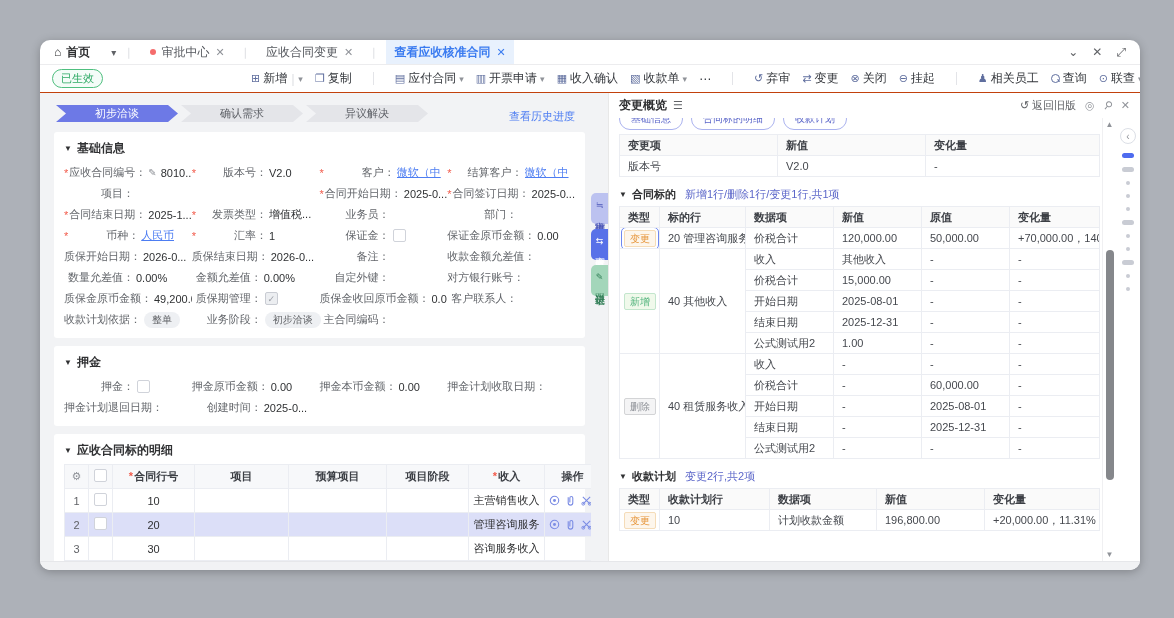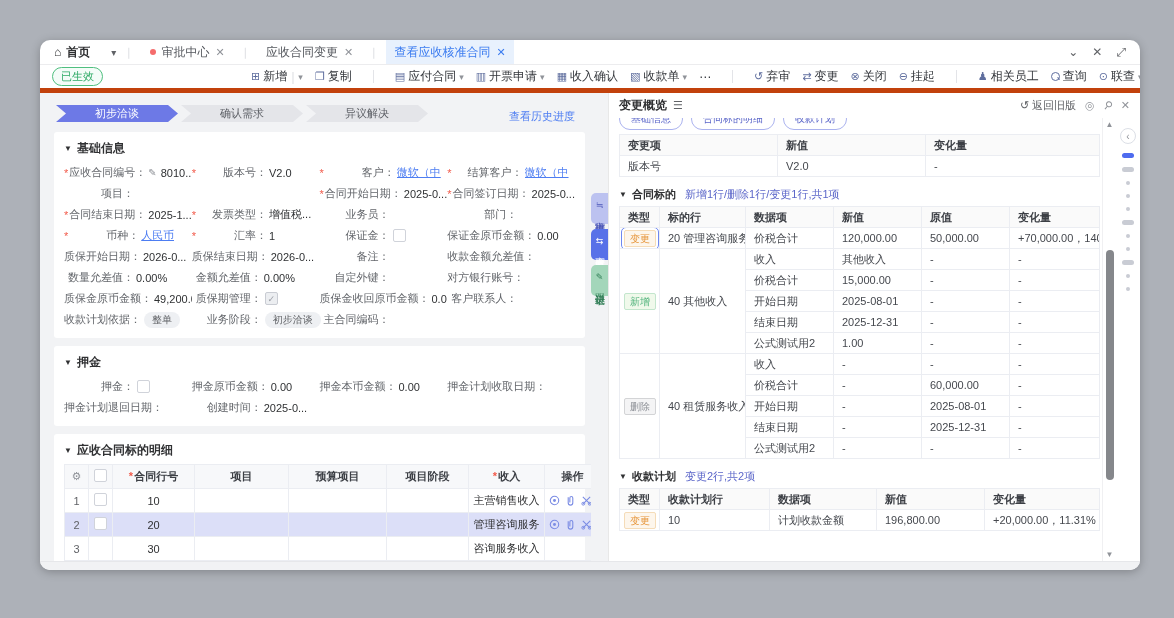--- a/index.html
+++ b/index.html
@@ -8,27 +8,27 @@
   .window { position:absolute; left:40px; top:40px; width:1100px; height:530px; background:#fff; border-radius:10px; overflow:hidden; box-shadow:0 2px 10px rgba(0,0,0,.25); display:flex; flex-direction:column; }
 
   
   .tabbar { height:25px; display:flex; align-items:center; padding:0 14px; font-size:12px; border-bottom:1px solid #ececee; flex:0 0 auto; }
   .home { display:flex; align-items:center; gap:5px; color:#303133; font-weight:bold; cursor:pointer; }
   .home .caret { font-weight:normal; color:#606266; margin-left:16px; font-size:10px; }
   .tb-sep { color:#dcdee2; margin:0 8px; font-size:11px; }
   .tab { display:flex; align-items:center; gap:6px; height:100%; padding:0 8px; color:#54575d; cursor:pointer; }
   .tab .x { color:#909399; font-size:11px; }
   .tab .dot { width:6px; height:6px; border-radius:50%; background:#f56c6c; }
-  .tab.active { background:#e8f1fd; color:#3a7bf0; }
+  .tab.active { background:#e8f1fd; color:#3a7bf0;font-weight:bold; }
   .tab.active .x { color:#3a7bf0; }
   .win-ctrl { margin-left:auto; display:flex; gap:14px; color:#606266; font-size:12px; }
   .win-ctrl span { cursor:pointer; }
 
   
-  .toolbar { height:28px; display:flex; align-items:center; padding:0 12px; font-size:12px; border-bottom:5px solid #c2410c; flex:0 0 auto; white-space:nowrap; }
+  .toolbar { height:28px; display:flex; align-items:center; padding:0 12px; font-size:12px; border-bottom:1px solid #c2410c; flex:0 0 auto; white-space:nowrap; }
   .status-pill { border:1px solid #4fbf7f; color:#2faa66; background:#f4fcf8; border-radius:10px; padding:1px 8px; font-size:11px; }
   .tgroup { display:flex; align-items:center; gap:12px; }
   .tgroup.first { margin-left:148px; }
   .tbtn { display:inline-flex; align-items:center; gap:3px; color:#33363b; cursor:pointer; }
   .tbtn .ic { font-style:normal; color:#5f6e9e; font-size:11px; }
   .tbtn b { font-weight:normal; }
   .tbtn .caret { color:#909399; font-size:9px; }
   .tbtn .vline { color:#dcdee2; margin:0 1px; }
   .vsep { width:1px; height:13px; background:#e3e4e8; margin:0 9px; }
   .mag { position:relative; width:9px; height:9px; display:inline-block; }

